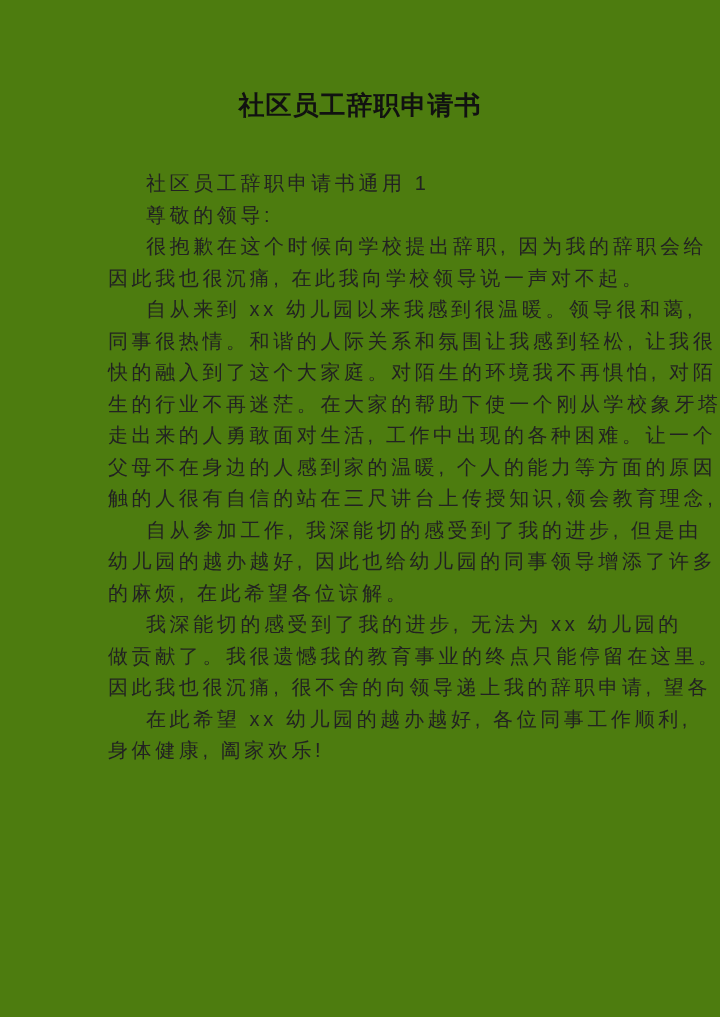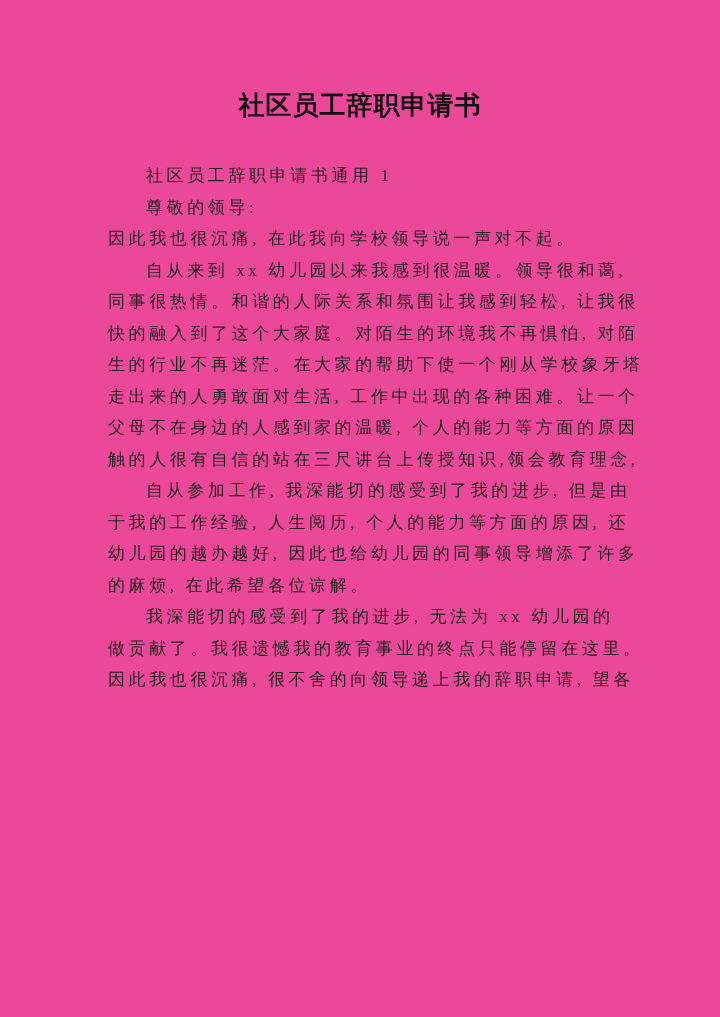--- a/index.html
+++ b/index.html
@@ -13,71 +13,73 @@
       position: relative;
       overflow: hidden;
       color: #1a1a1a;
     }
     .page {
       position: absolute;
       left: 0;
       top: 0;
       width: 720px;
       height: 1017px;
-      background: #ec4899;
+      background: #4d7c0f;
     }
     .title {
       position: absolute;
       left: 0;
       top: 88px;
       width: 720px;
       text-align: center;
       font-family: "DejaVu Sans", sans-serif;
       font-weight: bold;
       font-size: 26px;
       letter-spacing: 1px;
       color: #111111;
       line-height: 34px;
     }
     .body-text {
       position: absolute;
       left: 108px;
-      top: 160px;
+      top: 168px;
       width: 506px;
-      font-family: Liberation Serif, serif;
-      font-size: 17px;
+      font-family: Liberation Sans, sans-serif;
+      font-size: 20px;
       line-height: 31.5px;
       letter-spacing: 3.6px;
       color: #222222;
     }
     .line {
       white-space: nowrap;
       height: 31.5px;
     }
     .indent {
       padding-left: 38px;
     }
   </style>
 </head>
 <body>
 
 <div class="page">
   <div class="title">社区员工辞职申请书</div>
   <div class="body-text">
     <div class="line indent">社区员工辞职申请书通用 1</div>
     <div class="line indent">尊敬的领导:</div>
+    <div class="line indent">很抱歉在这个时候向学校提出辞职, 因为我的辞职会给</div>
     <div class="line">因此我也很沉痛, 在此我向学校领导说一声对不起。</div>
     <div class="line indent">自从来到 xx 幼儿园以来我感到很温暖。领导很和蔼,</div>
     <div class="line">同事很热情。和谐的人际关系和氛围让我感到轻松, 让我很</div>
     <div class="line">快的融入到了这个大家庭。对陌生的环境我不再惧怕, 对陌</div>
     <div class="line">生的行业不再迷茫。在大家的帮助下使一个刚从学校象牙塔</div>
     <div class="line">走出来的人勇敢面对生活, 工作中出现的各种困难。让一个</div>
     <div class="line">父母不在身边的人感到家的温暖, 个人的能力等方面的原因</div>
     <div class="line">触的人很有自信的站在三尺讲台上传授知识,领会教育理念,</div>
     <div class="line indent">自从参加工作, 我深能切的感受到了我的进步, 但是由</div>
-    <div class="line">于我的工作经验, 人生阅历, 个人的能力等方面的原因, 还</div>
     <div class="line">幼儿园的越办越好, 因此也给幼儿园的同事领导增添了许多</div>
     <div class="line">的麻烦, 在此希望各位谅解。</div>
     <div class="line indent">我深能切的感受到了我的进步, 无法为 xx 幼儿园的</div>
     <div class="line">做贡献了。我很遗憾我的教育事业的终点只能停留在这里。</div>
     <div class="line">因此我也很沉痛, 很不舍的向领导递上我的辞职申请, 望各</div>
+    <div class="line indent">在此希望 xx 幼儿园的越办越好, 各位同事工作顺利,</div>
+    <div class="line">身体健康, 阖家欢乐!</div>
   </div>
 </div>
 
 </body></html>

